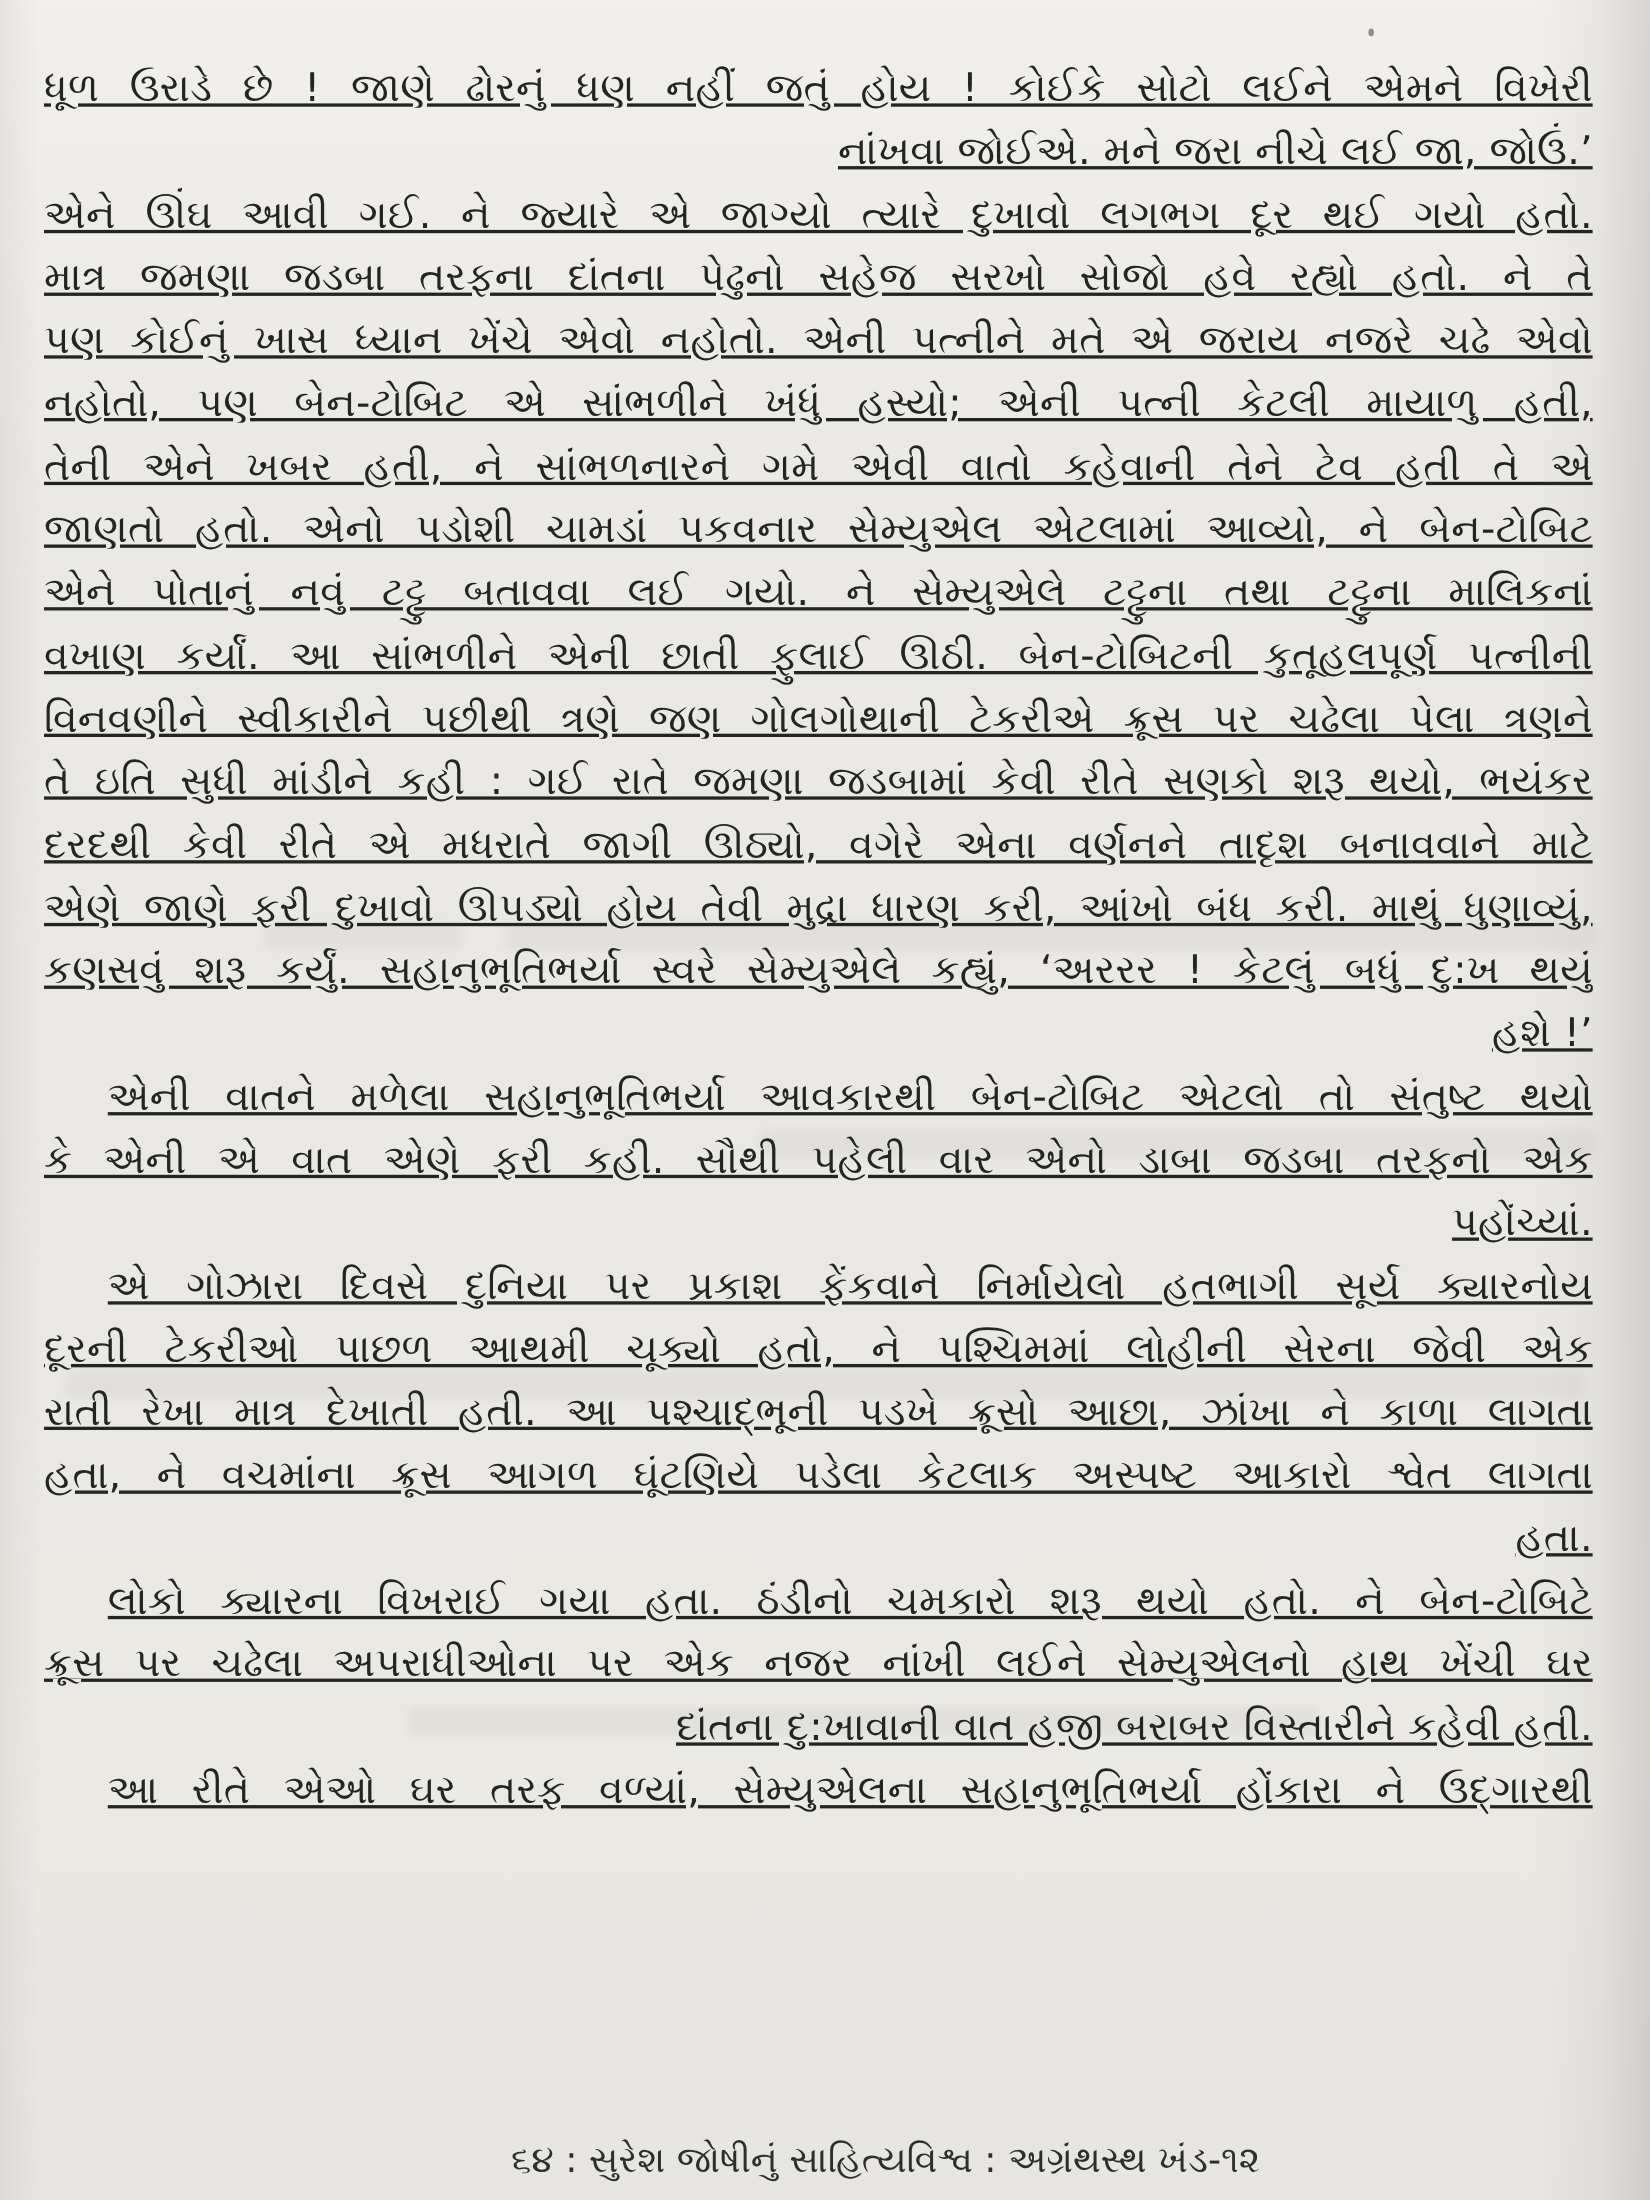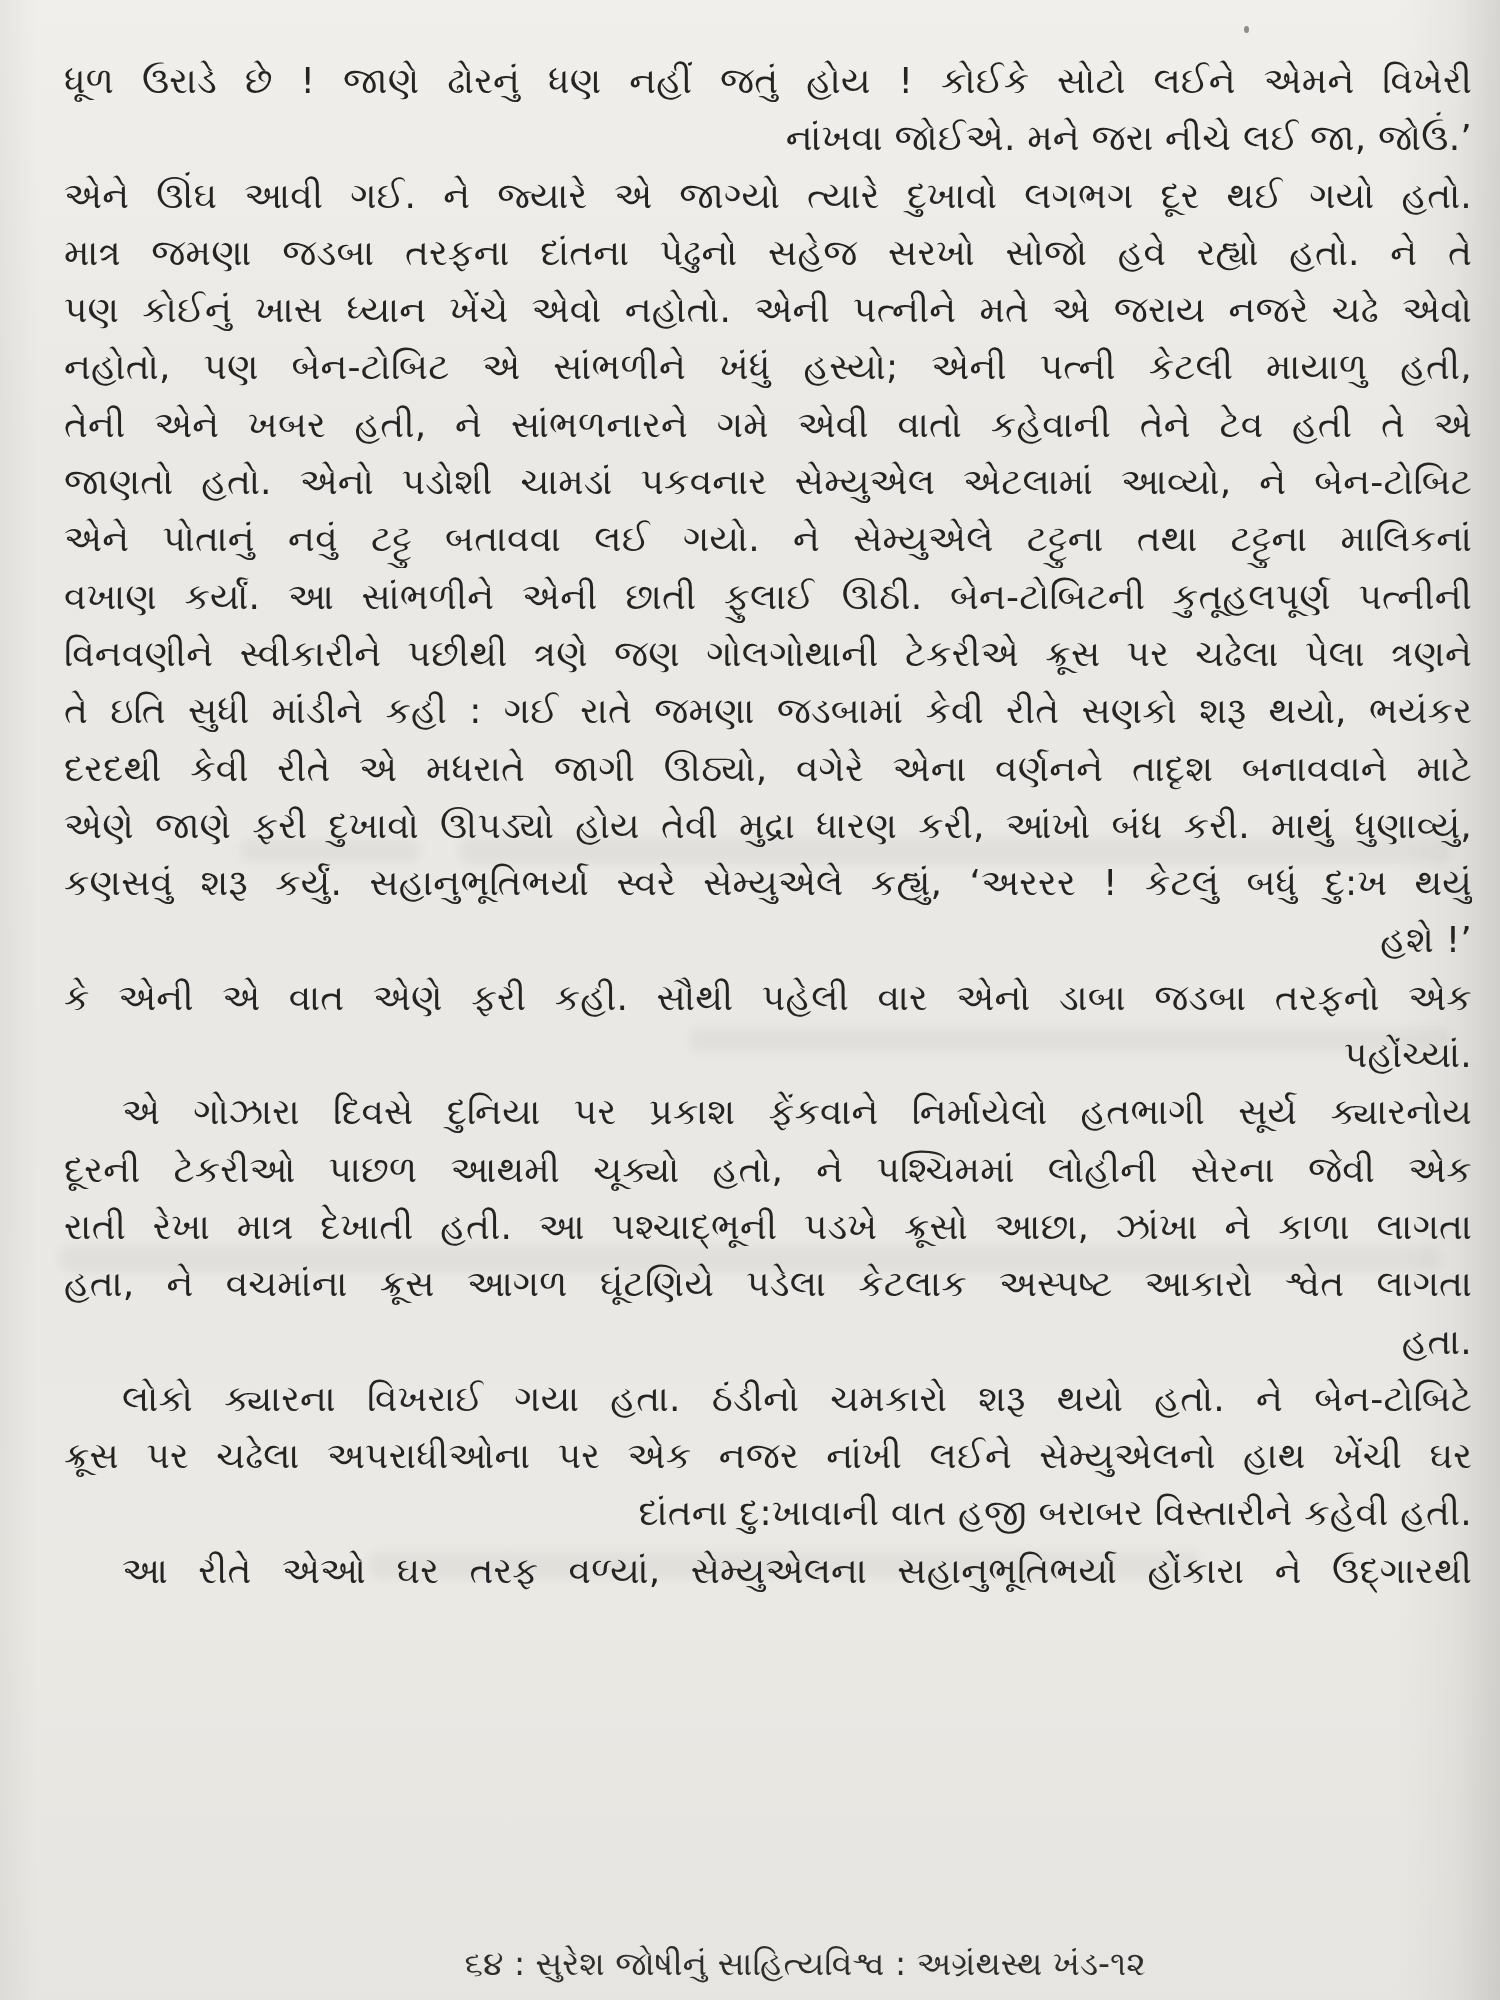--- a/index.html
+++ b/index.html
@@ -14,23 +14,24 @@
     position: relative;
     width: 1500px;
     height: 2000px;
     background:
       linear-gradient(90deg, rgba(0,0,0,0.045) 0%, rgba(0,0,0,0) 2.5%, rgba(0,0,0,0) 93%, rgba(0,0,0,0.035) 97%, rgba(0,0,0,0.11) 100%),
       linear-gradient(180deg, #f1efeb 0%, #ebe9e5 22%, #eae8e4 55%, #ebe9e4 80%, #e7e5e1 100%);
     color: #242424;
   }
   .text-block {
     position: absolute;
-    left: 64px;
+    left: 40px;
     top: 52px;
     width: 1408px;
+    text-decoration: underline;
   }
   .para { margin: 0; padding: 0; }
   .line {
     height: 57.3px;
     line-height: 57.3px;
     font-size: 36px;
     letter-spacing: 0.2px;
     overflow: hidden;
     text-align: right;
   }
@@ -94,20 +95,21 @@
         <div class="line just">એને પોતાનું નવું ટટ્ટુ બતાવવા લઈ ગયો. ને સેમ્યુએલે ટટ્ટુના તથા ટટ્ટુના માલિકનાં</div>
         <div class="line just">વખાણ કર્યાં. આ સાંભળીને એની છાતી ફુલાઈ ઊઠી. બેન-ટોબિટની કુતૂહલપૂર્ણ પત્નીની</div>
         <div class="line just">વિનવણીને સ્વીકારીને પછીથી ત્રણે જણ ગોલગોથાની ટેકરીએ ક્રૂસ પર ચઢેલા પેલા ત્રણને</div>
         <div class="line just">તે ઇતિ સુધી માંડીને કહી : ગઈ રાતે જમણા જડબામાં કેવી રીતે સણકો શરૂ થયો, ભયંકર</div>
         <div class="line just">દરદથી કેવી રીતે એ મધરાતે જાગી ઊઠ્યો, વગેરે એના વર્ણનને તાદૃશ બનાવવાને માટે</div>
         <div class="line just">એણે જાણે ફરી દુખાવો ઊપડ્યો હોય તેવી મુદ્રા ધારણ કરી, આંખો બંધ કરી. માથું ધુણાવ્યું,</div>
         <div class="line just">કણસવું શરૂ કર્યું. સહાનુભૂતિભર્યા સ્વરે સેમ્યુએલે કહ્યું, ‘અરરર ! કેટલું બધું દુ:ખ થયું</div>
         <div class="line">હશે !’</div>
       </div>
       <div class="para">
+        <div class="line indent just">એની વાતને મળેલા સહાનુભૂતિભર્યા આવકારથી બેન-ટોબિટ એટલો તો સંતુષ્ટ થયો</div>
         <div class="line just">કે એની એ વાત એણે ફરી કહી. સૌથી પહેલી વાર એનો ડાબા જડબા તરફનો એક</div>
         <div class="line">પહોંચ્યાં.</div>
       </div>
       <div class="para">
         <div class="line indent just">એ ગોઝારા દિવસે દુનિયા પર પ્રકાશ ફેંકવાને નિર્માયેલો હતભાગી સૂર્ય ક્યારનોય</div>
         <div class="line just">દૂરની ટેકરીઓ પાછળ આથમી ચૂક્યો હતો, ને પશ્ચિમમાં લોહીની સેરના જેવી એક</div>
         <div class="line just">રાતી રેખા માત્ર દેખાતી હતી. આ પશ્ચાદ્ભૂની પડખે ક્રૂસો આછા, ઝાંખા ને કાળા લાગતા</div>
         <div class="line just">હતા, ને વચમાંના ક્રૂસ આગળ ઘૂંટણિયે પડેલા કેટલાક અસ્પષ્ટ આકારો શ્વેત લાગતા</div>
         <div class="line">હતા.</div>
       </div>

